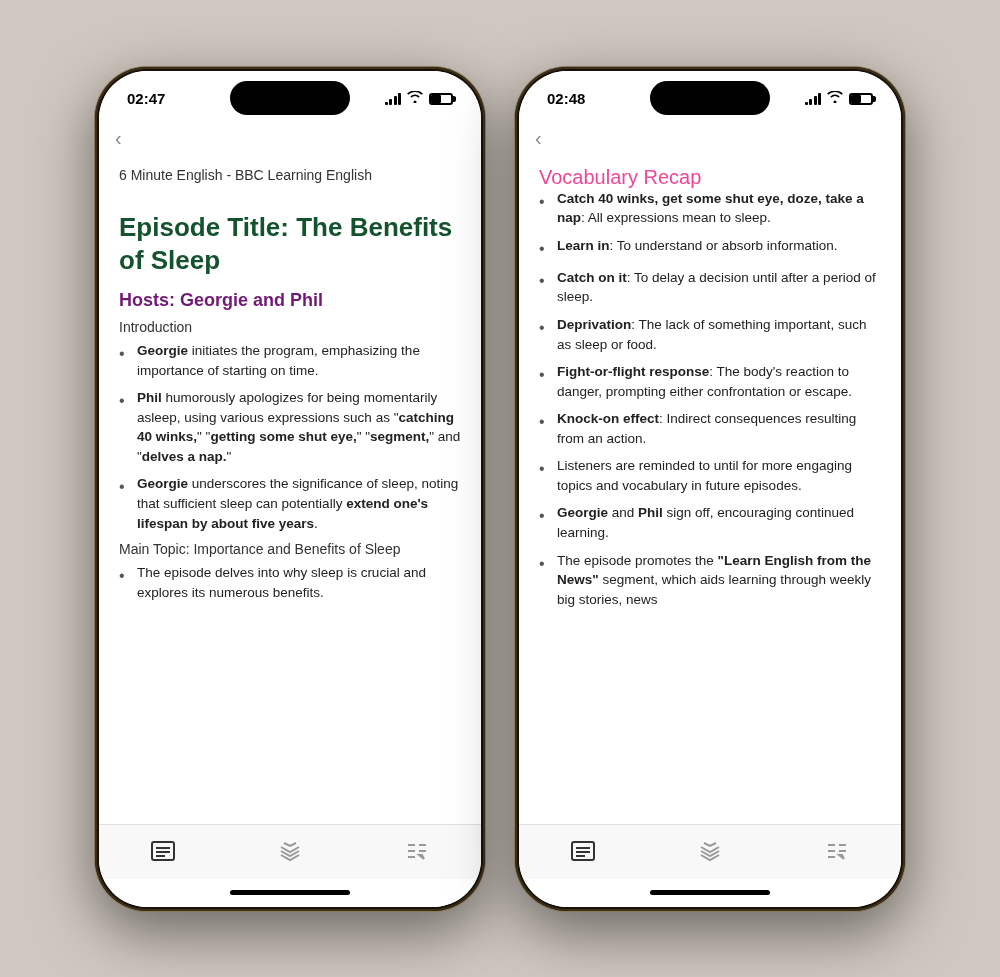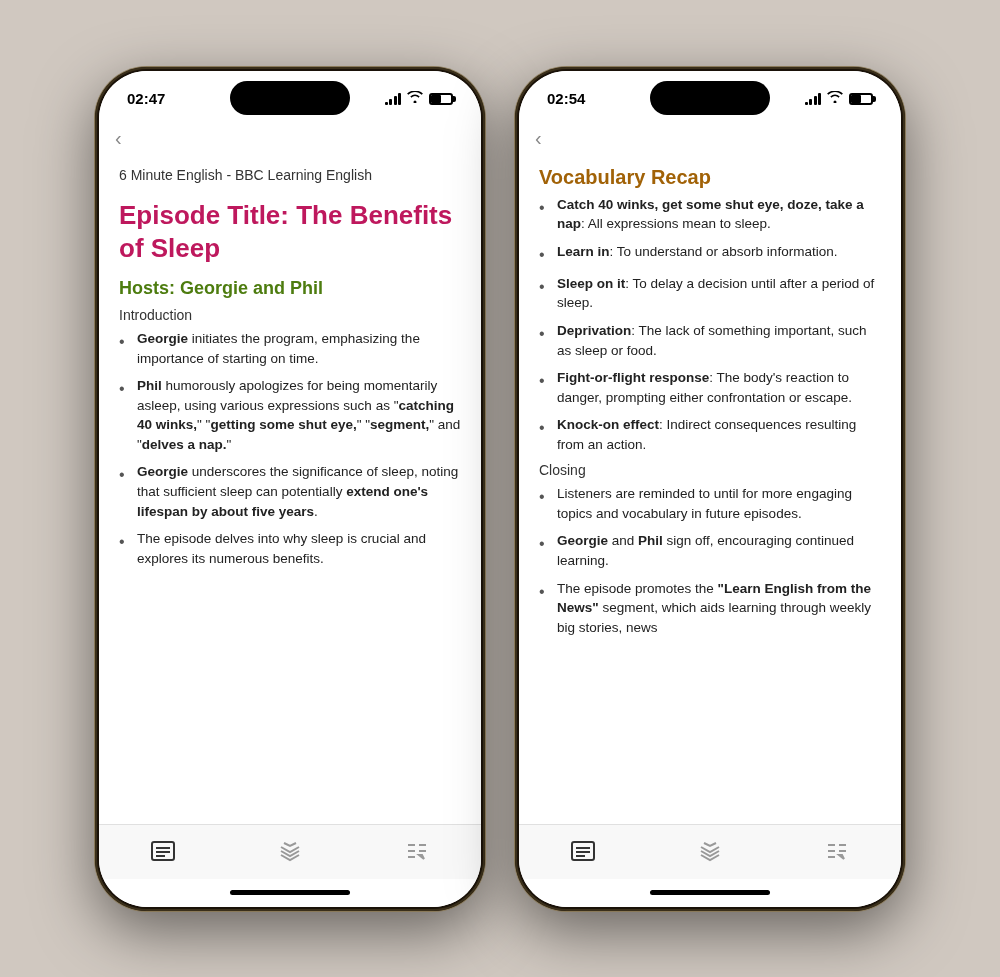--- a/index.html
+++ b/index.html
@@ -119,34 +119,34 @@
     }
     .screen-content {
       flex: 1;
       overflow-y: auto;
       padding: 8px 20px 20px;
     }
     .screen-content::-webkit-scrollbar { display: none; }
     .app-title {
       font-size: 14px;
       color: #333;
-      margin-bottom: 14px;
+      margin-bottom: 26px;
       line-height: 1.4;
     }
     .episode-title {
       font-size: 26px;
       font-weight: 700;
-      color: #be185d;
+      color: #14532d;
       margin-bottom: 14px;
       line-height: 1.25;
     }
     .hosts-title {
       font-size: 18px;
       font-weight: 700;
-      color: #4d7c0f;
+      color: #701a75;
       margin-bottom: 8px;
     }
     .section-label {
       font-size: 14px;
       color: #333;
       margin-bottom: 6px;
       margin-top: 2px;
     }
     .bullet-list {
       list-style: none;
@@ -163,23 +163,23 @@
     }
     .bullet-dot {
       min-width: 14px;
       margin-right: 4px;
       margin-top: 1px;
       color: #555;
       font-size: 16px;
     }
     .vocab-title {
       font-size: 20px;
-      font-weight: 700;
-      color: #a16207;
-      margin-bottom: 6px;
+      font-weight: 400;
+      color: #ec4899;
+      margin-bottom: 0;
     }
     .tab-bar {
       display: flex;
       justify-content: space-around;
       align-items: center;
       padding: 10px 0 8px;
       background: #f8f8f8;
       border-top: 1px solid #e0e0e0;
       flex-shrink: 0;
     }
@@ -257,20 +257,21 @@
           <li class="bullet-item">
             <span class="bullet-dot">•</span>
             <span><strong>Phil</strong> humorously apologizes for being momentarily asleep, using various expressions such as "<strong>catching 40 winks,</strong>" "<strong>getting some shut eye,</strong>" "<strong>segment,</strong>" and "<strong>delves a nap.</strong>"</span>
           </li>
           <li class="bullet-item">
             <span class="bullet-dot">•</span>
             <span><strong>Georgie</strong> underscores the significance of sleep, noting that sufficient sleep can potentially <strong>extend one's lifespan by about five years</strong>.</span>
           </li>
         </ul>
 
+        <div class="section-label">Main Topic: Importance and Benefits of Sleep</div>
         <ul class="bullet-list">
           <li class="bullet-item">
             <span class="bullet-dot">•</span>
             <span>The episode delves into why sleep is crucial and explores its numerous benefits.</span>
           </li>
         </ul>
       </div>
 
       <div class="tab-bar">
         <div class="tab-item">
@@ -310,21 +311,21 @@
       <div class="home-indicator">
         <div class="home-bar"></div>
       </div>
     </div>
   </div>
 
   <div class="phone">
     <div class="phone-inner">
 
       <div class="status-bar">
-        <span class="status-time">02:54</span>
+        <span class="status-time">02:48</span>
         <div class="dynamic-island"></div>
         <div class="status-icons">
           <div class="signal-bars">
             <div class="signal-bar" style="height:3px"></div>
             <div class="signal-bar" style="height:6px"></div>
             <div class="signal-bar" style="height:9px"></div>
             <div class="signal-bar" style="height:12px"></div>
           </div>
           <span class="wifi-icon">
             <svg width="16" height="12" viewBox="0 0 16 12">
@@ -348,37 +349,36 @@
           <li class="bullet-item">
             <span class="bullet-dot">•</span>
             <span><strong>Catch 40 winks, get some shut eye, doze, take a nap</strong>: All expressions mean to sleep.</span>
           </li>
           <li class="bullet-item">
             <span class="bullet-dot">•</span>
             <span><strong>Learn in</strong>: To understand or absorb information.</span>
           </li>
           <li class="bullet-item">
             <span class="bullet-dot">•</span>
-            <span><strong>Sleep on it</strong>: To delay a decision until after a period of sleep.</span>
+            <span><strong>Catch on it</strong>: To delay a decision until after a period of sleep.</span>
           </li>
           <li class="bullet-item">
             <span class="bullet-dot">•</span>
             <span><strong>Deprivation</strong>: The lack of something important, such as sleep or food.</span>
           </li>
           <li class="bullet-item">
             <span class="bullet-dot">•</span>
             <span><strong>Fight-or-flight response</strong>: The body's reaction to danger, prompting either confrontation or escape.</span>
           </li>
           <li class="bullet-item">
             <span class="bullet-dot">•</span>
             <span><strong>Knock-on effect</strong>: Indirect consequences resulting from an action.</span>
           </li>
         </ul>
 
-        <div class="section-label">Closing</div>
         <ul class="bullet-list">
           <li class="bullet-item">
             <span class="bullet-dot">•</span>
             <span>Listeners are reminded to until for more engaging topics and vocabulary in future episodes.</span>
           </li>
           <li class="bullet-item">
             <span class="bullet-dot">•</span>
             <span><strong>Georgie</strong> and <strong>Phil</strong> sign off, encouraging continued learning.</span>
           </li>
         </ul>

